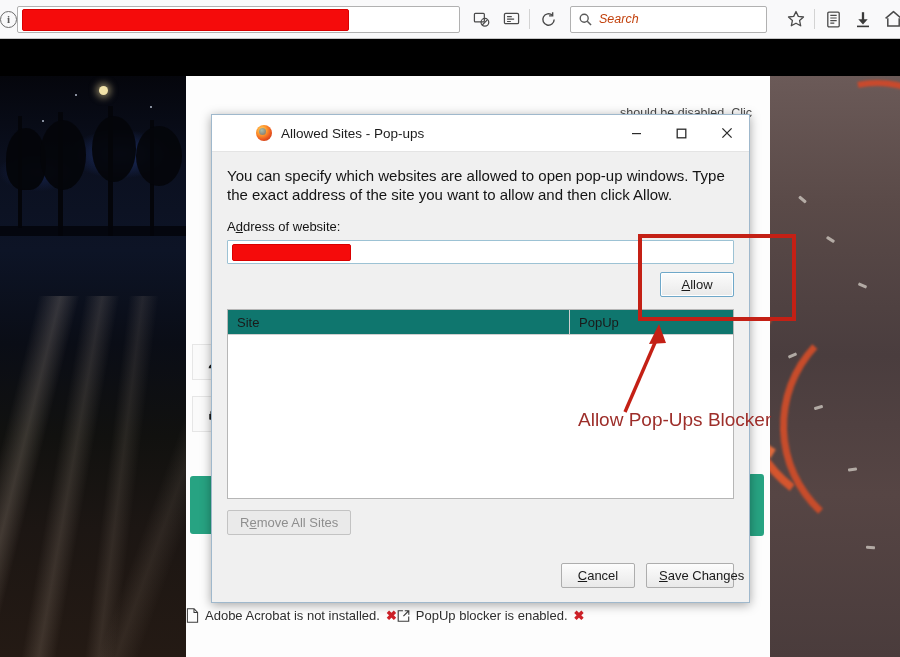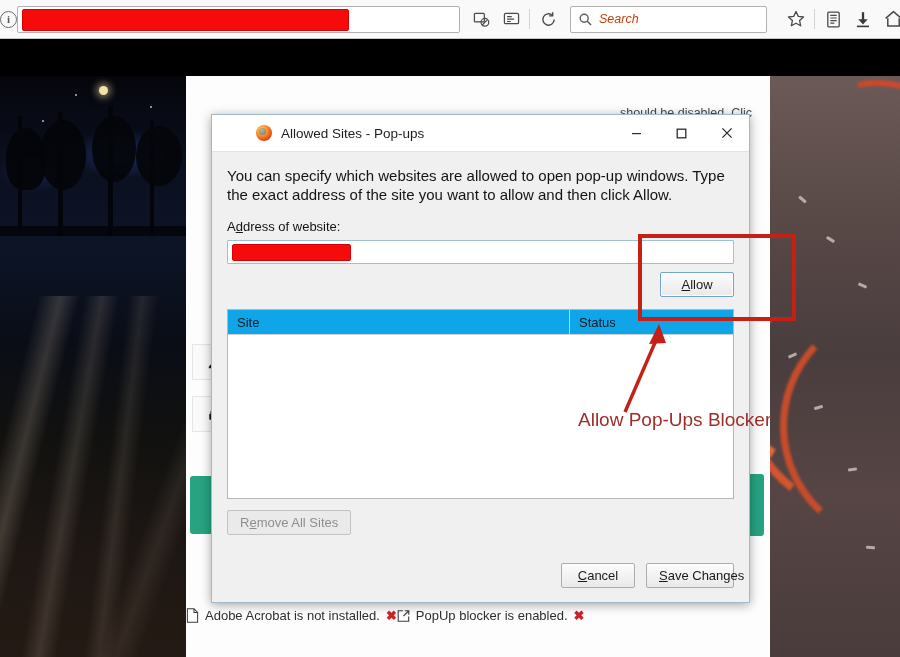--- a/index.html
+++ b/index.html
@@ -206,21 +206,21 @@
     white-space: nowrap;
   }
   .btn u { text-decoration: underline; }
   .btn-allow { width: 74px; border: 1px solid #6fa8c9; box-shadow: inset 0 0 0 1px #fff; }
   .btn-disabled { color: #8e8e8e; background: #eaeaea; border-color: #c3c3c3; }
   .sitelist {
     margin-top: 12px; flex: 1; background: #fff; border: 1px solid #b6b6b6;
     display: flex; flex-direction: column; min-height: 0;
   }
   .sitelist-head {
-    height: 25px; display: flex; border-bottom: 1px solid #cfcfcf; background: #0ea5e9;
+    height: 25px; display: flex; border-bottom: 1px solid #cfcfcf; background: #0f766e;
   }
   .col-site {
     flex: 1; display: flex; align-items: center; padding-left: 9px;
     font-size: 13px; color: #1a1a1a; border-right: 1px solid #cfcfcf;
     font-family: "Liberation Sans", sans-serif;
   }
   .col-status {
     width: 163px; display: flex; align-items: center; padding-left: 9px;
     font-size: 13px; color: #1a1a1a;
     font-family: "Liberation Sans", sans-serif;
@@ -429,21 +429,21 @@
         <div class="addr-redact"></div>
       </div>
 
       <div class="allow-row">
         <button class="btn btn-allow"><u>A</u><span>llow</span></button>
       </div>
 
       <div class="sitelist">
         <div class="sitelist-head">
           <div class="col-site">Site</div>
-          <div class="col-status">Status</div>
+          <div class="col-status">PopUp</div>
         </div>
         <div class="sitelist-body"></div>
       </div>
 
       <div class="remove-row">
         <button class="btn btn-disabled"><span>R</span><u>e</u><span>move All Sites</span></button>
       </div>
     </div>
 
     <div class="dlg-footer">

